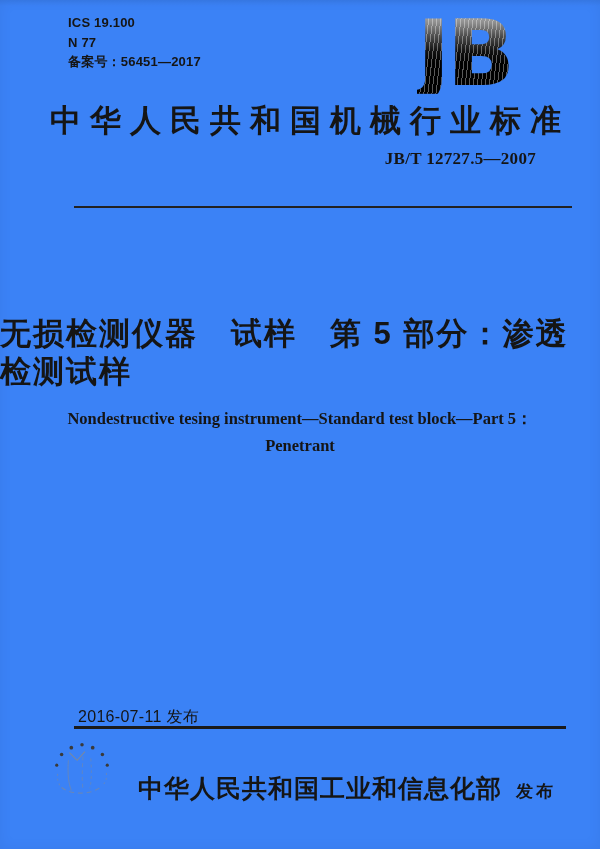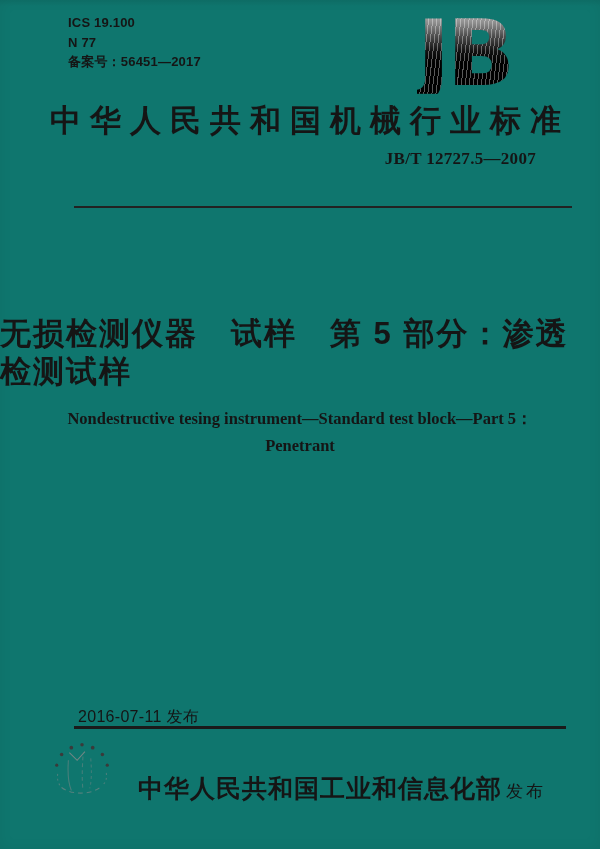--- a/index.html
+++ b/index.html
@@ -6,21 +6,21 @@
   body{
     width:600px;height:849px;
     background:#f4f4f2;
     font-family:"Liberation Sans", sans-serif;
     color:#151515;
     overflow:hidden;
   }
   .page{
     position:relative;
     width:600px;height:849px;
-    background:#0f766e;
+    background:#3b82f6;
     box-shadow:inset 0 0 14px rgba(0,0,0,0.05);
   }
   
   .meta{
     position:absolute;left:68px;top:13px;
     font-size:13px;font-weight:bold;line-height:19.5px;
     letter-spacing:0.2px;
   }
   
   .jb-logo{
@@ -91,21 +91,21 @@
   .seal{width:68px;height:68px;flex:0 0 68px;margin-top:4px;}
   .issuer-wrap{
     display:flex;align-items:baseline;
     margin-left:22px;margin-top:12px;
     white-space:nowrap;
   }
   .issuer{
     font-size:25px;font-weight:bold;letter-spacing:1px;
   }
   .issue-label{
-    font-size:17px;font-weight:normal;margin-left:4px;letter-spacing:3px;
+    font-size:17px;font-weight:bold;margin-left:14px;letter-spacing:3px;
   }
   
   .scan-edge{
     position:absolute;top:0;left:0;right:0;height:6px;
     background:linear-gradient(180deg,rgba(0,0,0,0.06),rgba(0,0,0,0));
   }
 </style>
 </head>
 <body>
 

